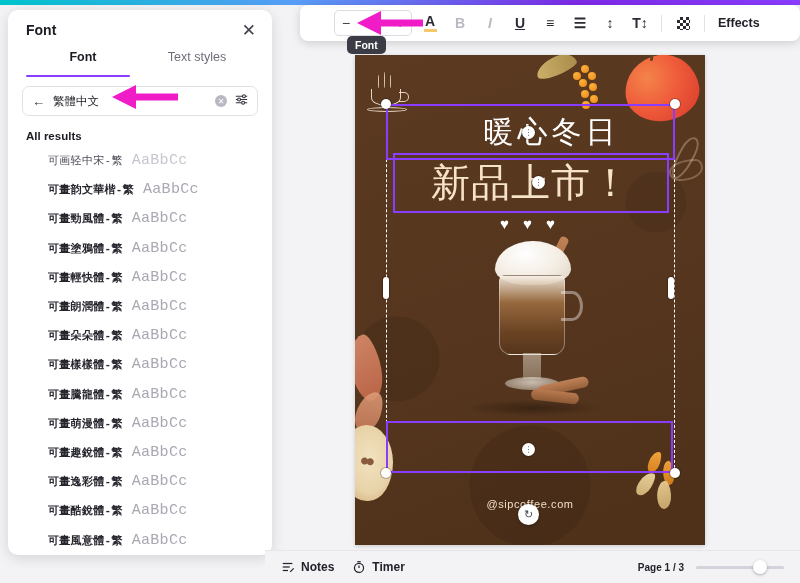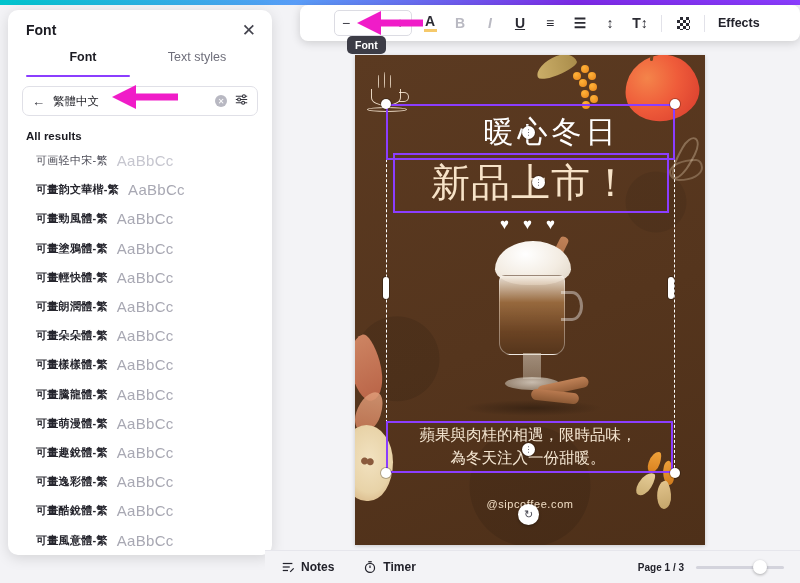--- a/index.html
+++ b/index.html
@@ -305,34 +305,34 @@
   }
   .searchbox .back { color:#33333c; font-size: 13px; cursor:pointer; }
   .searchbox .val { flex:1; font-size: 11.5px; color:#1b1b22; }
   .clear-x {
     width: 12px; height: 12px; border-radius:50%; background:#b8b8c2;
     color:#fff; font-size: 8px; display:flex; align-items:center; justify-content:center;
     cursor:pointer;
   }
   .filter-ic { color:#33333c; font-size: 12px; cursor:pointer; }
   .allres { padding: 10px 0 4px 18px; font-size: 11.5px; font-weight:700; color:#1b1b22; }
-  .font-list { padding-left: 28px; }
+  .font-list { padding-left: 40px; font-family: Liberation Mono, monospace; }
   .font-row {
     height: 29.2px; display:flex; align-items:center; gap: 9px; cursor:pointer;
   }
   .fname { font-size: 11px; color:#26262e; font-weight:700; letter-spacing:.3px; }
   .fprev { font-size: 15px; color:#a8a8b3; letter-spacing:.3px; }
   .font-row:nth-child(1) .fname { color:#4a4a55; font-weight:400; }
   .font-row:nth-child(1) .fprev { color:#c6c6cf; }
 
   
   .statusbar {
     position:absolute; left: 265px; top: 550px; width: 535px; height: 33px;
     background:#f3f3f6; border-top: 1px solid #e6e6ec;
-    display:flex; align-items:center; padding: 0 16px; gap: 11px;
+    display:flex; align-items:center; padding: 0 16px;
   }
   .sb-item {
     display:flex; align-items:center; gap: 6px; font-size: 12px;
     font-weight:700; color:#22222b; cursor:pointer; margin-right: 18px;
   }
   .sb-right { margin-left:auto; display:flex; align-items:center; gap: 12px; }
   .pagecount { font-size: 10px; font-weight:700; color:#22222b; }
   .slider { position:relative; width: 88px; height: 14px; }
   .slider .track {
     position:absolute; top: 6px; left:0; width: 88px; height: 3px;
@@ -412,24 +412,20 @@
       <div class="cinn-top"></div>
       <div class="foam"></div>
       <div class="glass"></div>
       <div class="handlearc"></div>
       <div class="stem"></div>
       <div class="base"></div>
       <div class="cinn-a"></div>
       <div class="cinn-b"></div>
     </div>
 
-    <div class="bodytext">
-      <div>蘋果與肉桂的相遇，限時品味，</div>
-      <div>為冬天注入一份甜暖。</div>
-    </div>
     <div class="handle-text">@sipcoffee.com</div>
 
     <div class="grp-dash"></div>
     <div class="sel-box sel1"></div>
     <div class="sel-box sel2"></div>
     <div class="sel-box sel3"></div>
 
     <div class="handle-dot" style="left:26px;top:44px"></div>
     <div class="handle-dot" style="left:315px;top:44px"></div>
     <div class="handle-dot" style="left:26px;top:413px"></div>

